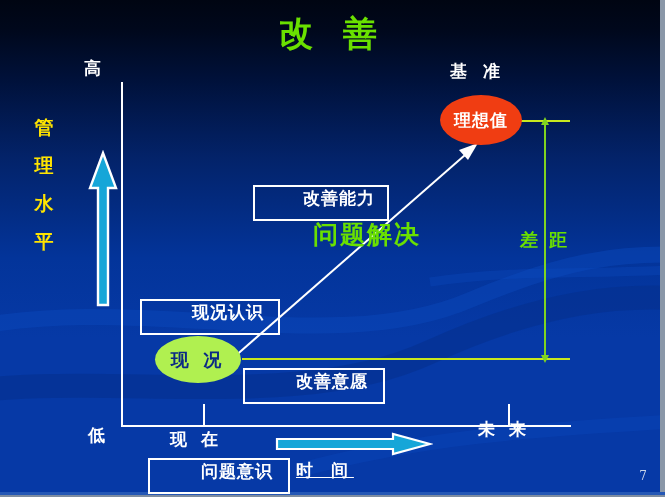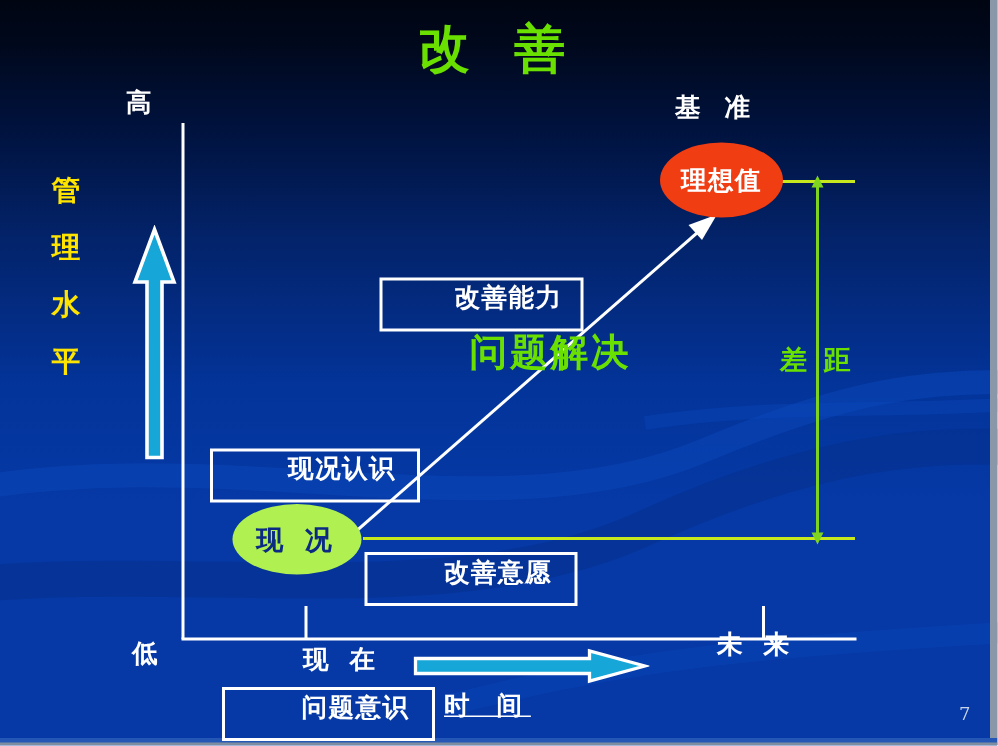--- a/index.html
+++ b/index.html
@@ -113,21 +113,21 @@
 
   <div class="title">改 善</div>
 
   <div class="y-axis"></div>
   <div class="x-axis"></div>
   <div class="tick" style="left:203px;top:404px;"></div>
   <div class="tick" style="left:508px;top:404px;"></div>
 
   <div class="axis-label" style="left:84px;top:57px;">高</div>
   <div class="axis-label" style="left:88px;top:424px;">低</div>
-  <div class="axis-label" style="left:170px;top:428px;margin-left:32px;">现 在</div>
+  <div class="axis-label" style="left:170px;top:428px;">现 在</div>
   <div class="axis-label" style="left:478px;top:418px;text-align:right;">未 来</div>
   <div class="axis-label" style="left:296px;top:459px;letter-spacing:6px;text-decoration:underline;">时    间</div>
 
   <div class="vert-caption">
     <span>管</span>
     <span>理</span>
     <span>水</span>
     <span>平</span>
   </div>
 

